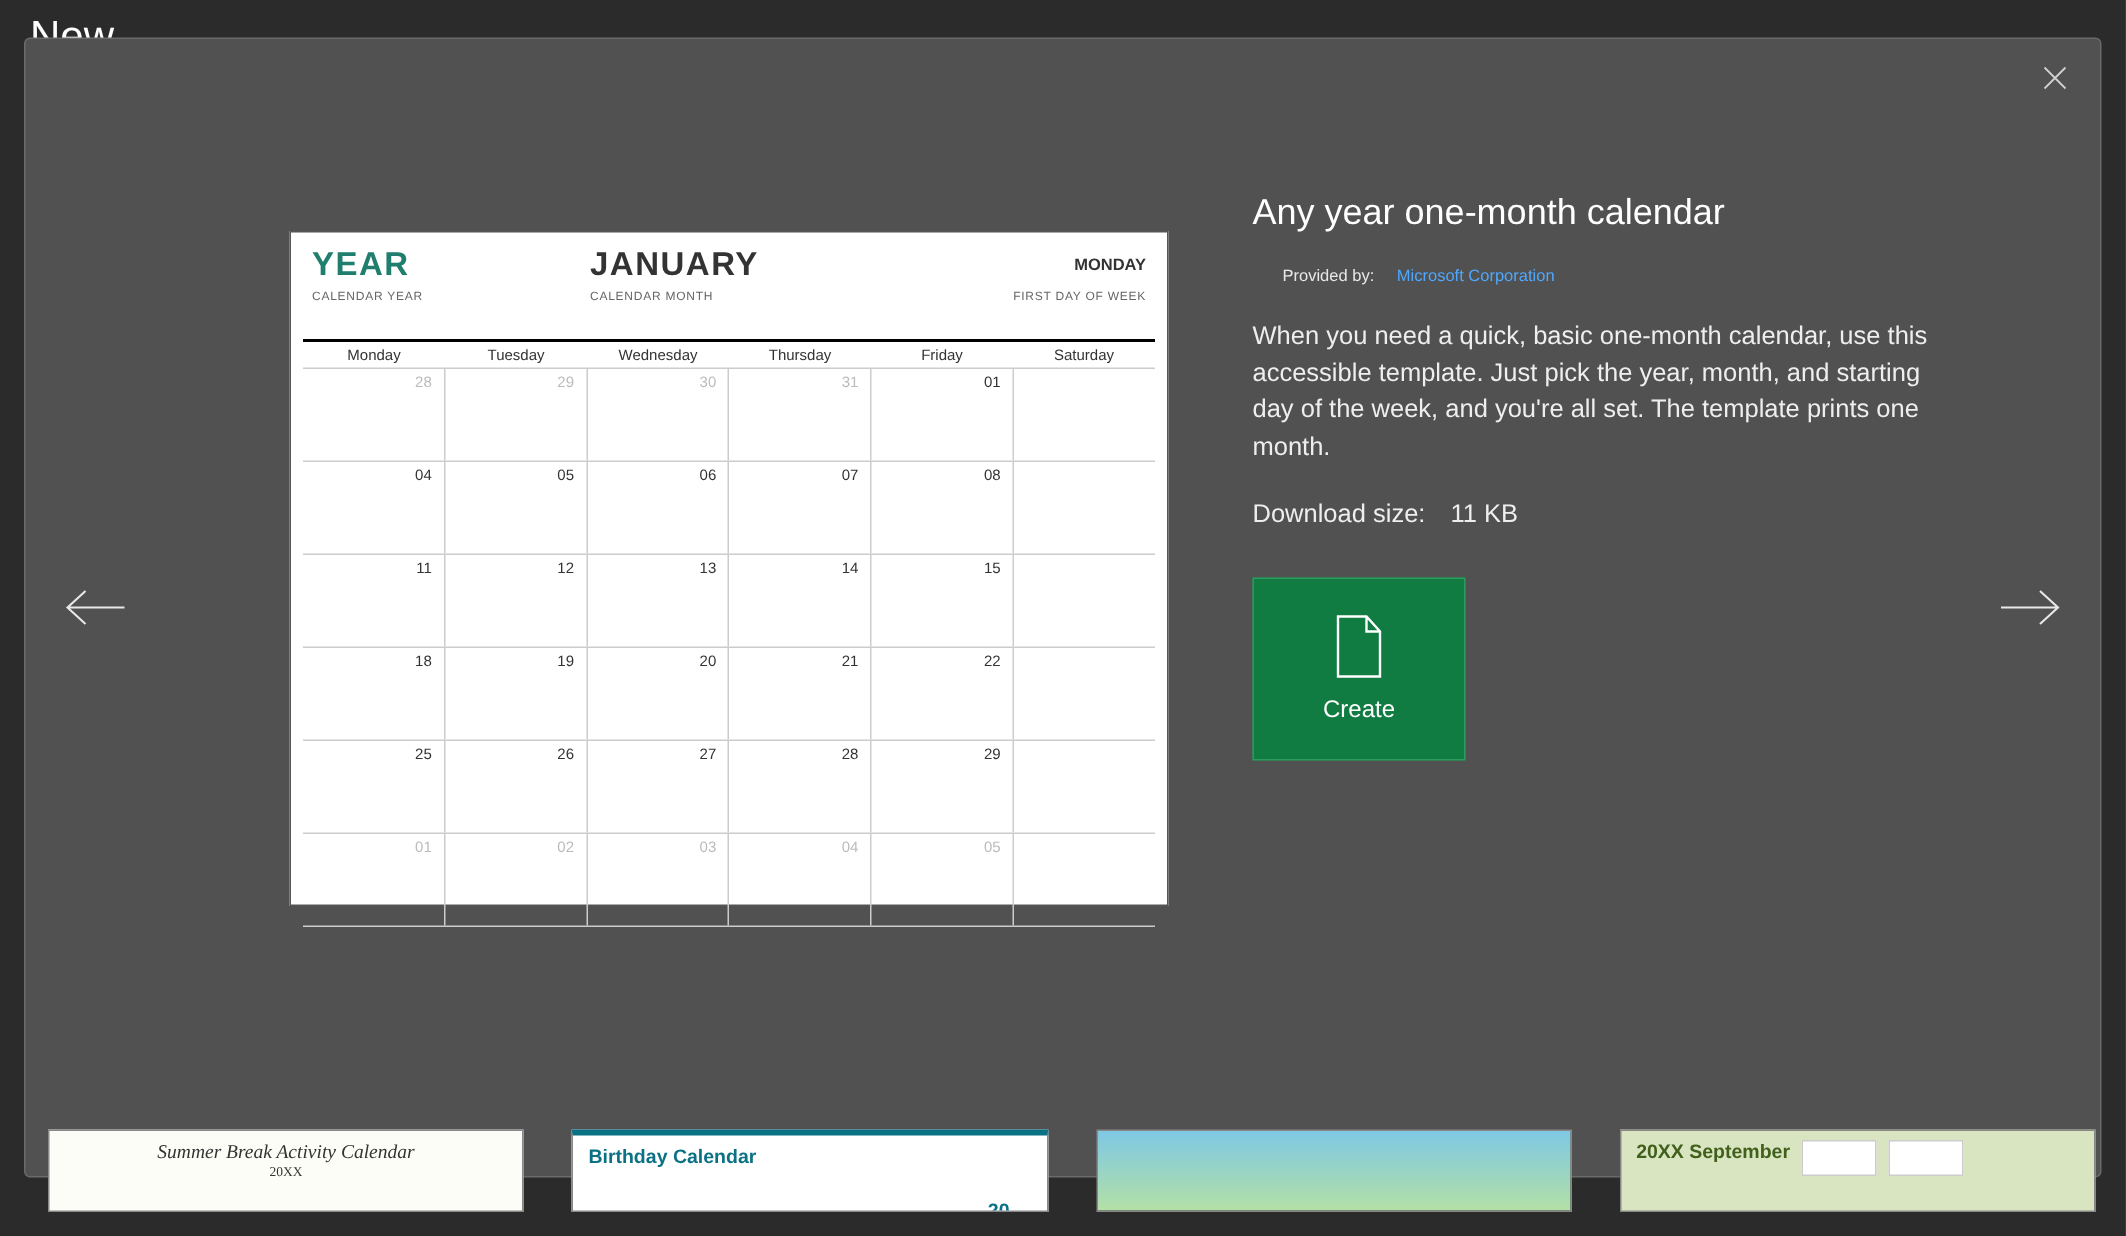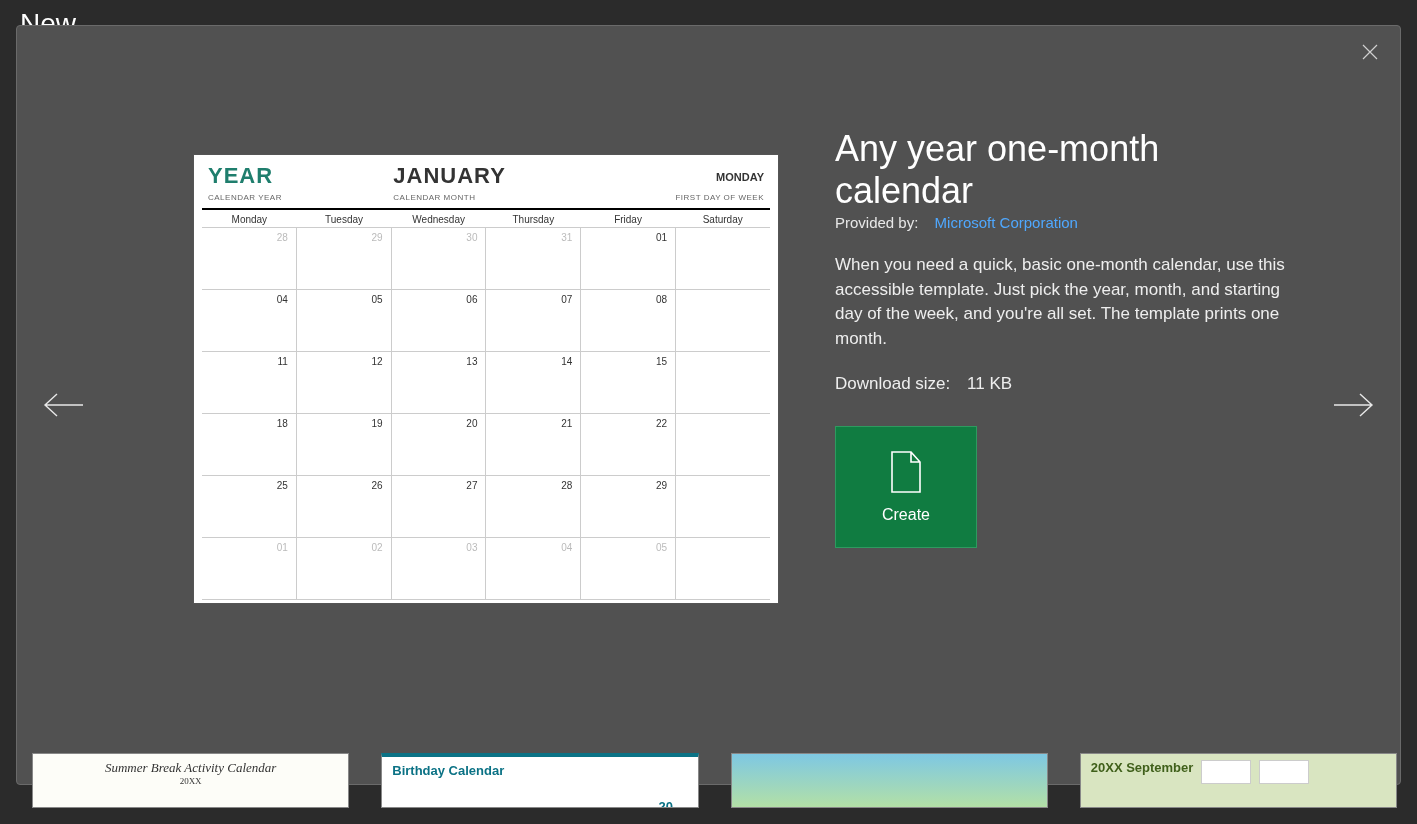--- a/index.html
+++ b/index.html
@@ -84,21 +84,21 @@
     }
     .cal-firstday {
       color: #333;
       font-size: 11px;
       font-weight: 600;
       text-align: right;
       padding-top: 8px;
     }
     .cal-sublabels {
       display: flex;
-      padding: 0 14px 6px;
+      padding: 0 14px 24px;
       font-size: 8px;
       color: #666;
       letter-spacing: 0.5px;
     }
     .cal-sublabels span { flex: 1; }
     .cal-sublabels .r { text-align: right; }
     .cal-grid {
       border-top: 2px solid #000;
       margin: 0 8px;
     }
@@ -128,27 +128,28 @@
     .cal-cell:last-child { border-right: none; }
     .cal-cell.dim { color: #bbb; }
     .details {
       position: absolute;
       left: 818px;
       top: 102px;
       right: 110px;
       color: #fff;
     }
     .details-title {
-      font-size: 36px;
+      font-size: 24px;
       font-weight: 400;
-      margin-bottom: 2px;
+      margin-bottom: 22px;
     }
     .provided-row {
-      font-size: 15px;
+      font-size: 11px;
       margin-bottom: 22px;
+      margin-left: 20px;
     }
     .provided-label { color: #e8e8e8; margin-right: 12px; }
     .provider-link { color: #4fa8ff; }
     .details-desc {
       font-size: 17px;
       line-height: 1.45;
       color: #eee;
       margin-bottom: 22px;
     }
     .download-row { font-size: 17px; color: #eee; margin-bottom: 32px; }

